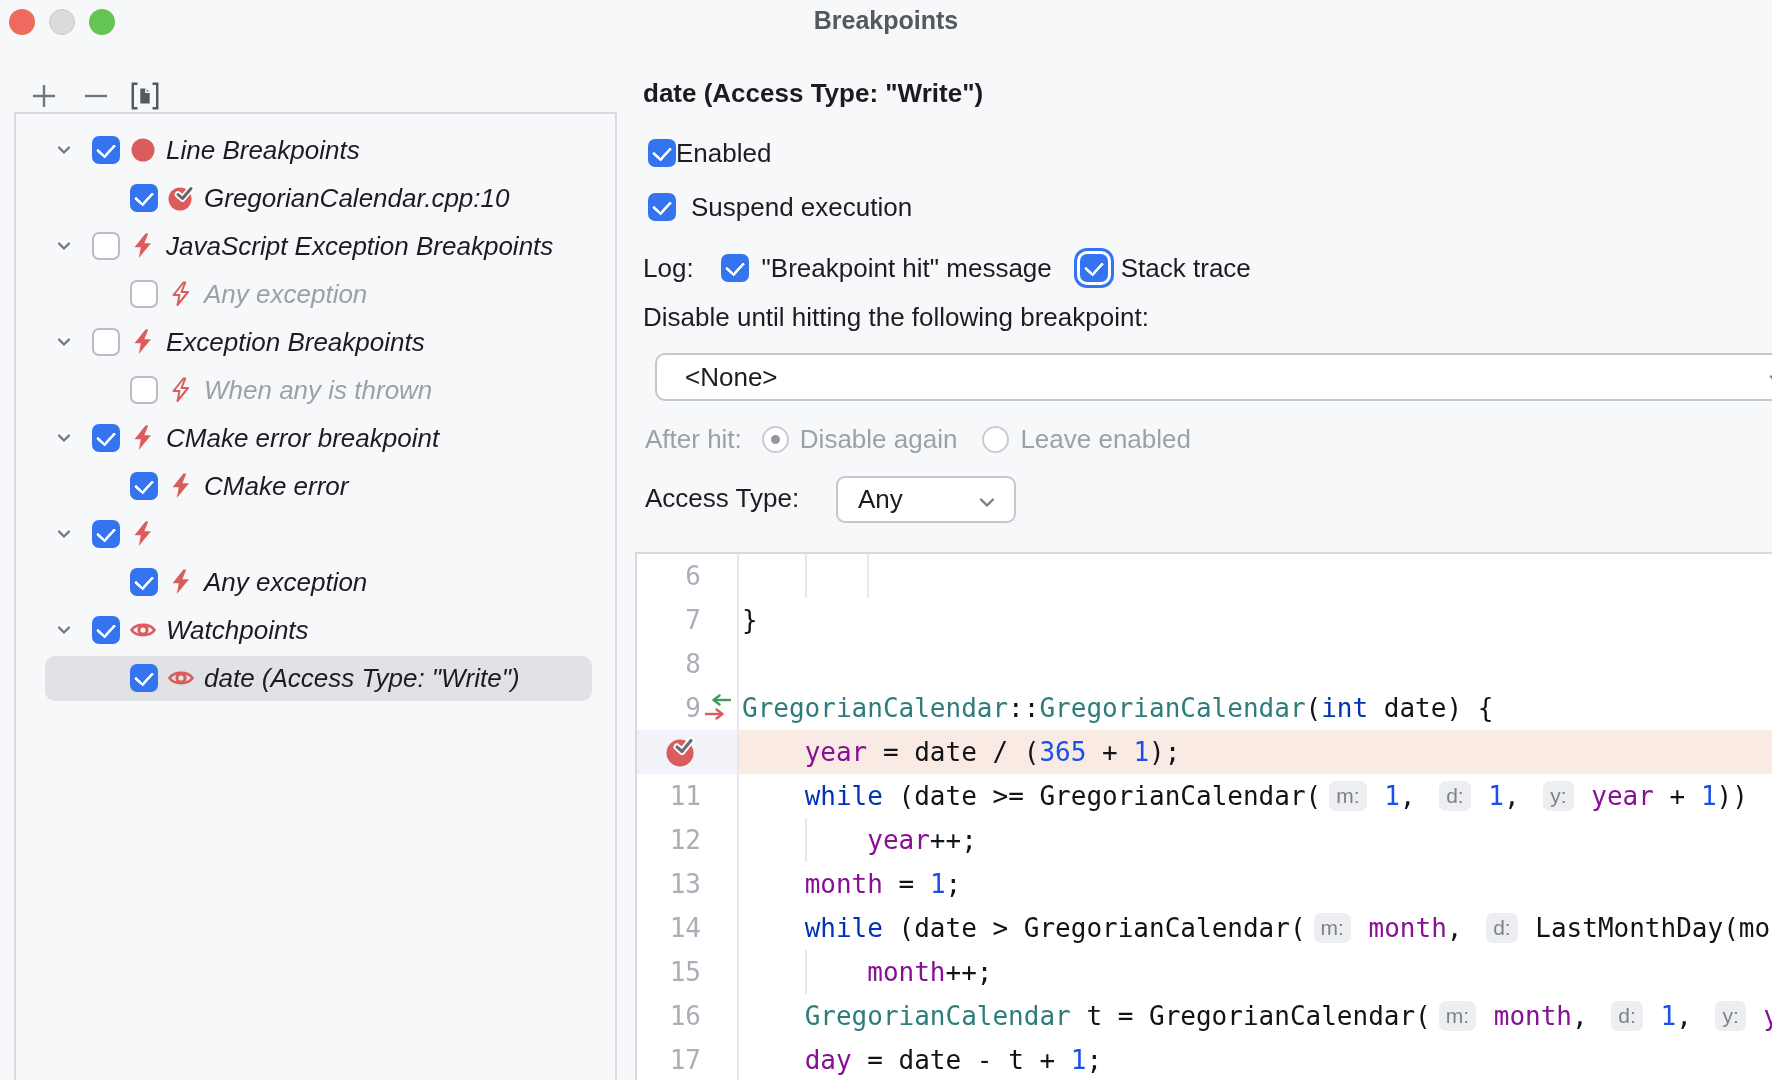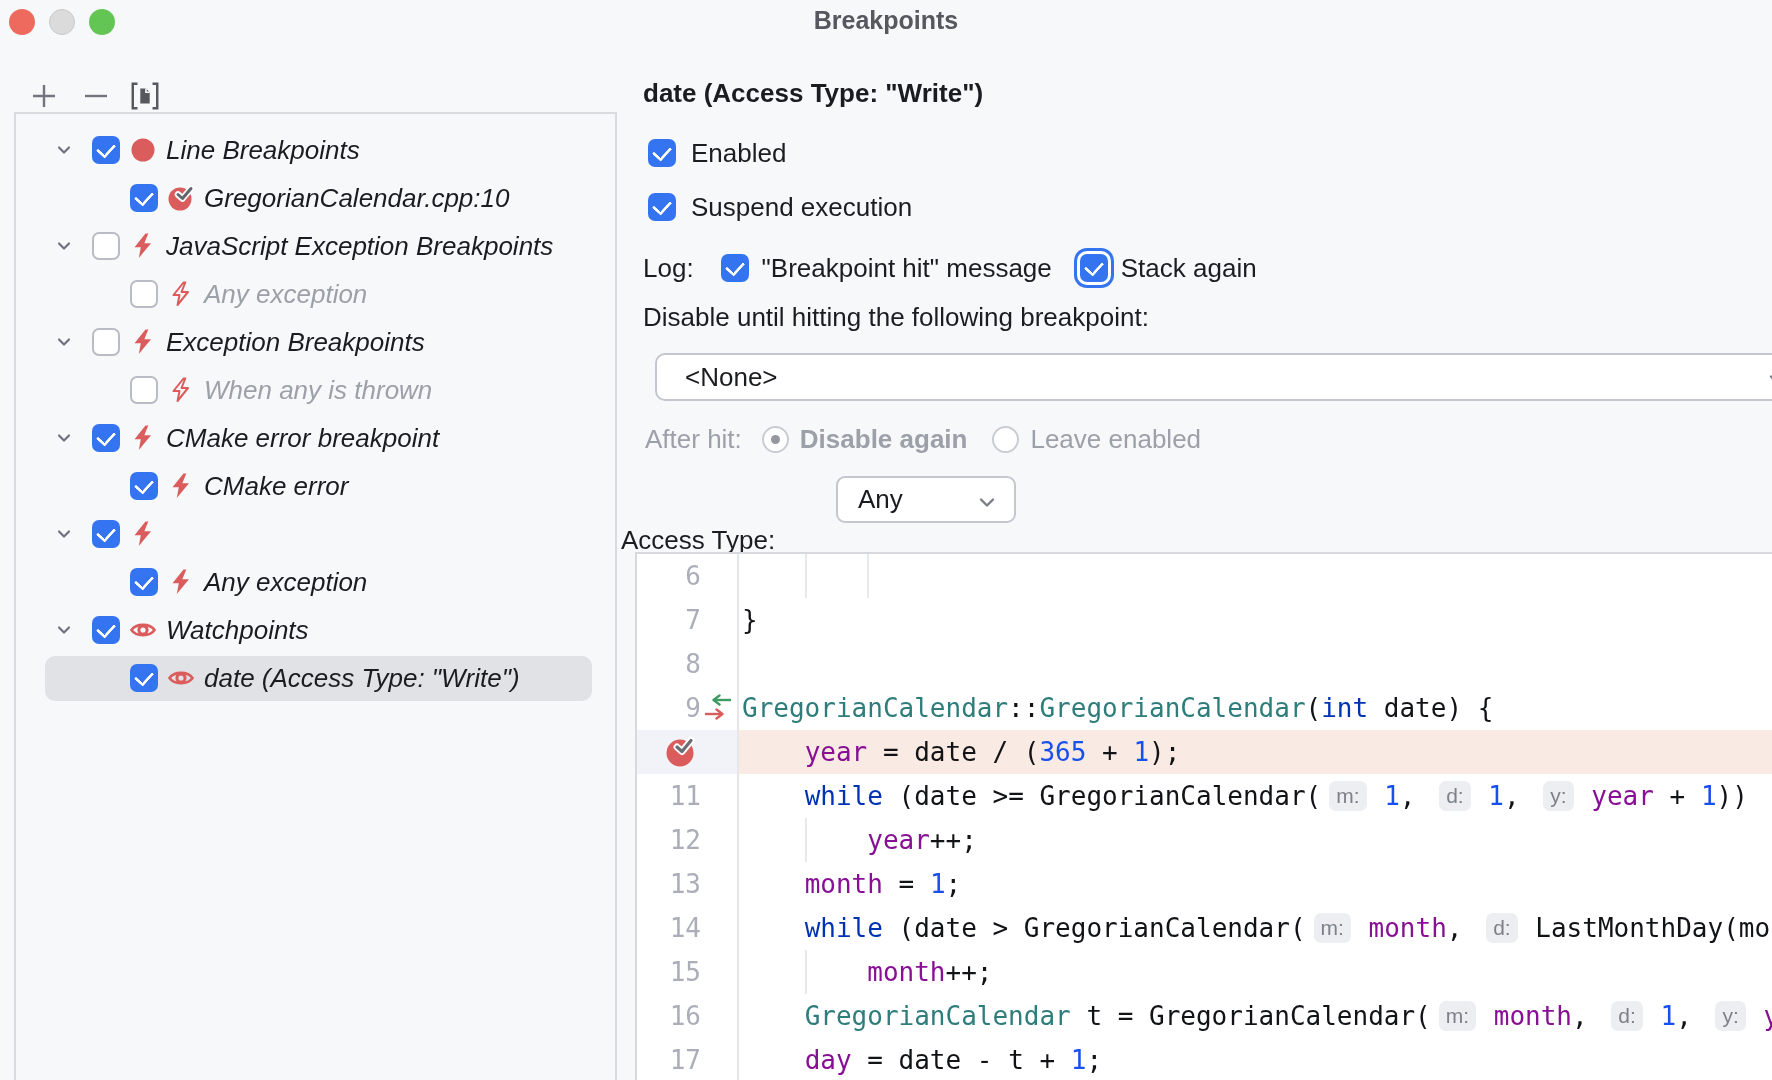--- a/index.html
+++ b/index.html
@@ -256,54 +256,54 @@
         </svg>
       </span>
       <span class="tlabel">date (Access Type: "Write")</span>
     </div>
   </div>
 
 <div class="hdr">date (Access Type: "Write")</div>
 
 <div class="drow" style="left:648px;top:137px;height:32px;">
   <span class="cb on"></span>
-  <span class="dlabel" style="margin-left:15px;">Enabled</span>
+  <span class="dlabel" style="">Enabled</span>
 </div>
 
 <div class="drow" style="left:648px;top:191px;height:32px;">
   <span class="cb on"></span>
   <span class="dlabel" style="margin-left:15px;">Suspend execution</span>
 </div>
 
 <div class="drow" style="left:643px;top:252px;height:32px;">
   <span class="dlabel">Log:</span>
   <span class="cb on" style="margin-left:27px;"></span>
   <span class="dlabel" style="margin-left:13px;">"Breakpoint hit" message</span>
   <span class="cb on focus" style="margin-left:28px;"></span>
-  <span class="dlabel" style="margin-left:13px;">Stack again</span>
+  <span class="dlabel" style="margin-left:13px;">Stack trace</span>
 </div>
 
 <div class="dlabel abs" style="left:643px;top:302px;">Disable until hitting the following breakpoint:</div>
 
 <div class="combo">
   <span class="val">&lt;None&gt;</span>
   <svg class="chev" width="24" height="24" viewBox="0 0 24 24">
     <polyline points="6,9.5 12,15.5 18,9.5" fill="none" stroke="#7A7E87" stroke-width="2.4" stroke-linecap="round" stroke-linejoin="round"></polyline>
   </svg>
 </div>
 
 <div class="drow" style="left:645px;top:424px;height:30px;">
   <span class="dlabel gray">After hit:</span>
   <span class="radio sel" style="margin-left:20px;"></span>
-  <span class="dlabel gray" style="margin-left:11px;font-weight:bold;">Disable again</span>
+  <span class="dlabel gray" style="margin-left:11px;">Disable again</span>
   <span class="radio" style="margin-left:25px;"></span>
   <span class="dlabel gray" style="margin-left:11px;">Leave enabled</span>
 </div>
 
-<div class="dlabel abs" style="left:621px;top:483px;margin-top:42px;">Access Type:</div>
+<div class="dlabel abs" style="left:645px;top:483px;">Access Type:</div>
 <div class="select">
   <span class="val">Any</span>
   <svg class="chev" width="26" height="26" viewBox="0 0 26 26">
     <polyline points="7,10.5 13,16.5 19,10.5" fill="none" stroke="#7A7E87" stroke-width="2.4" stroke-linecap="round" stroke-linejoin="round"></polyline>
   </svg>
 </div>
 
 <div class="editor">
     <div class="band-gut" style="top:176px"></div>
     <div class="band-code" style="top:176px"></div>

